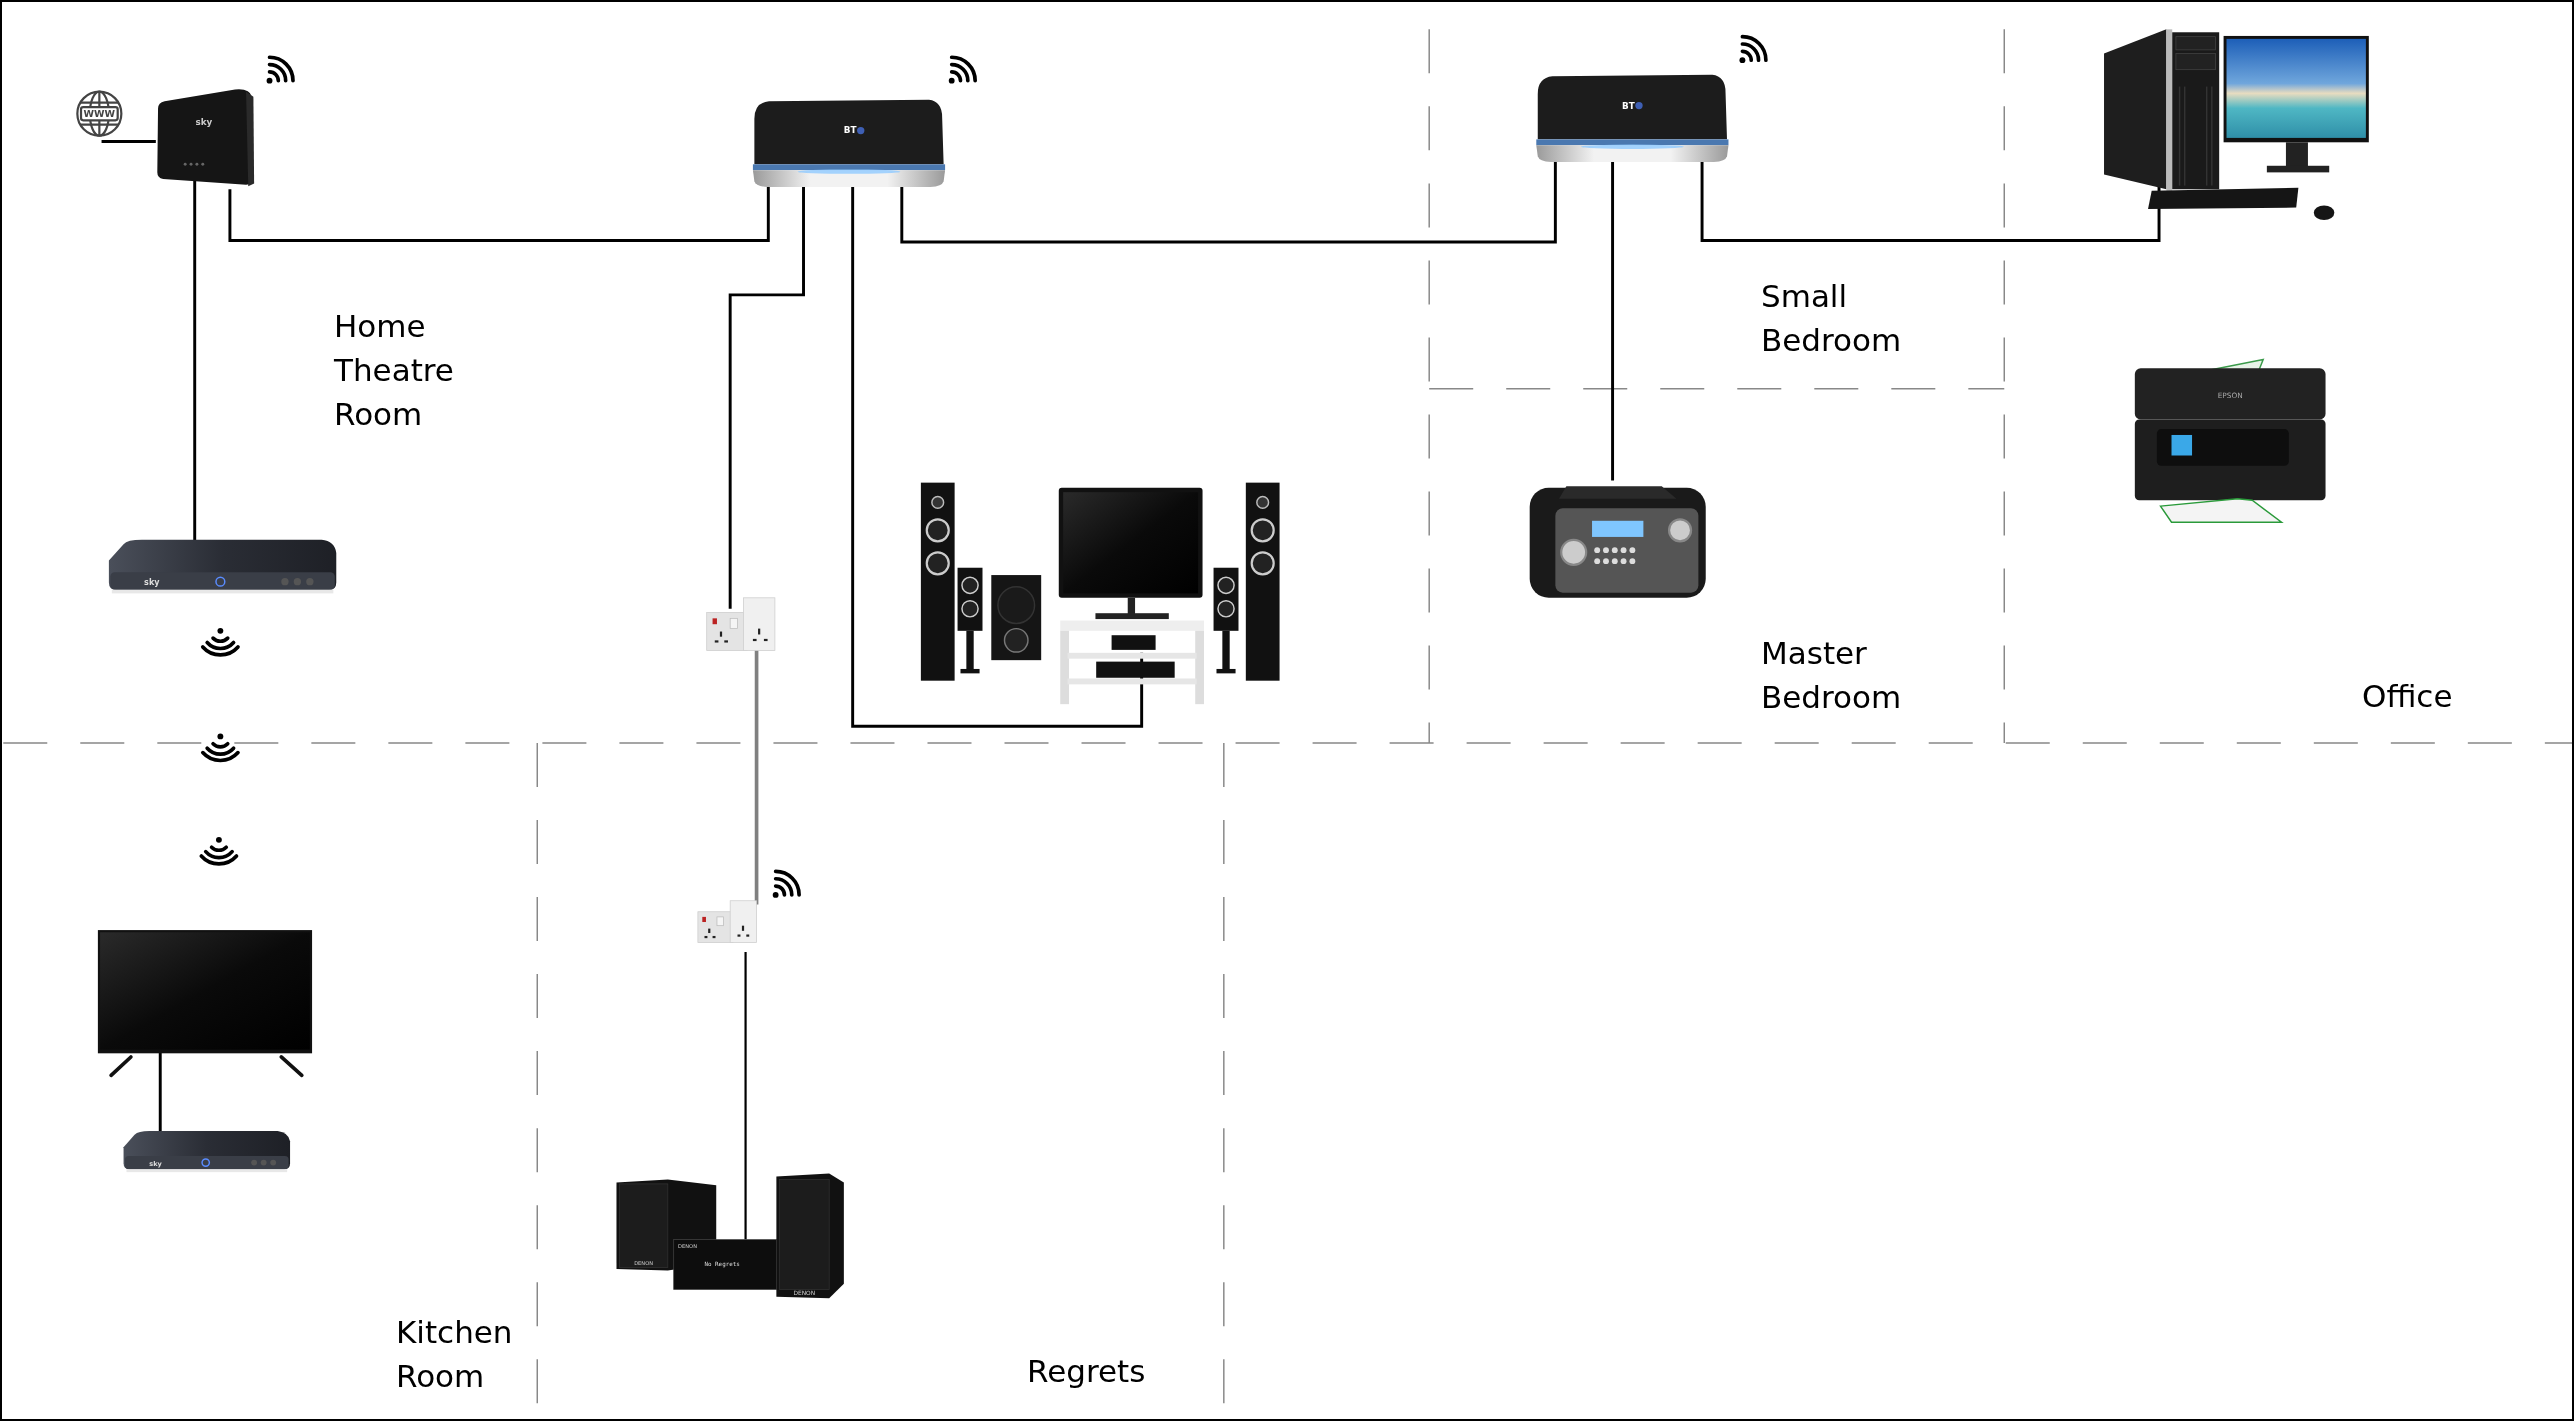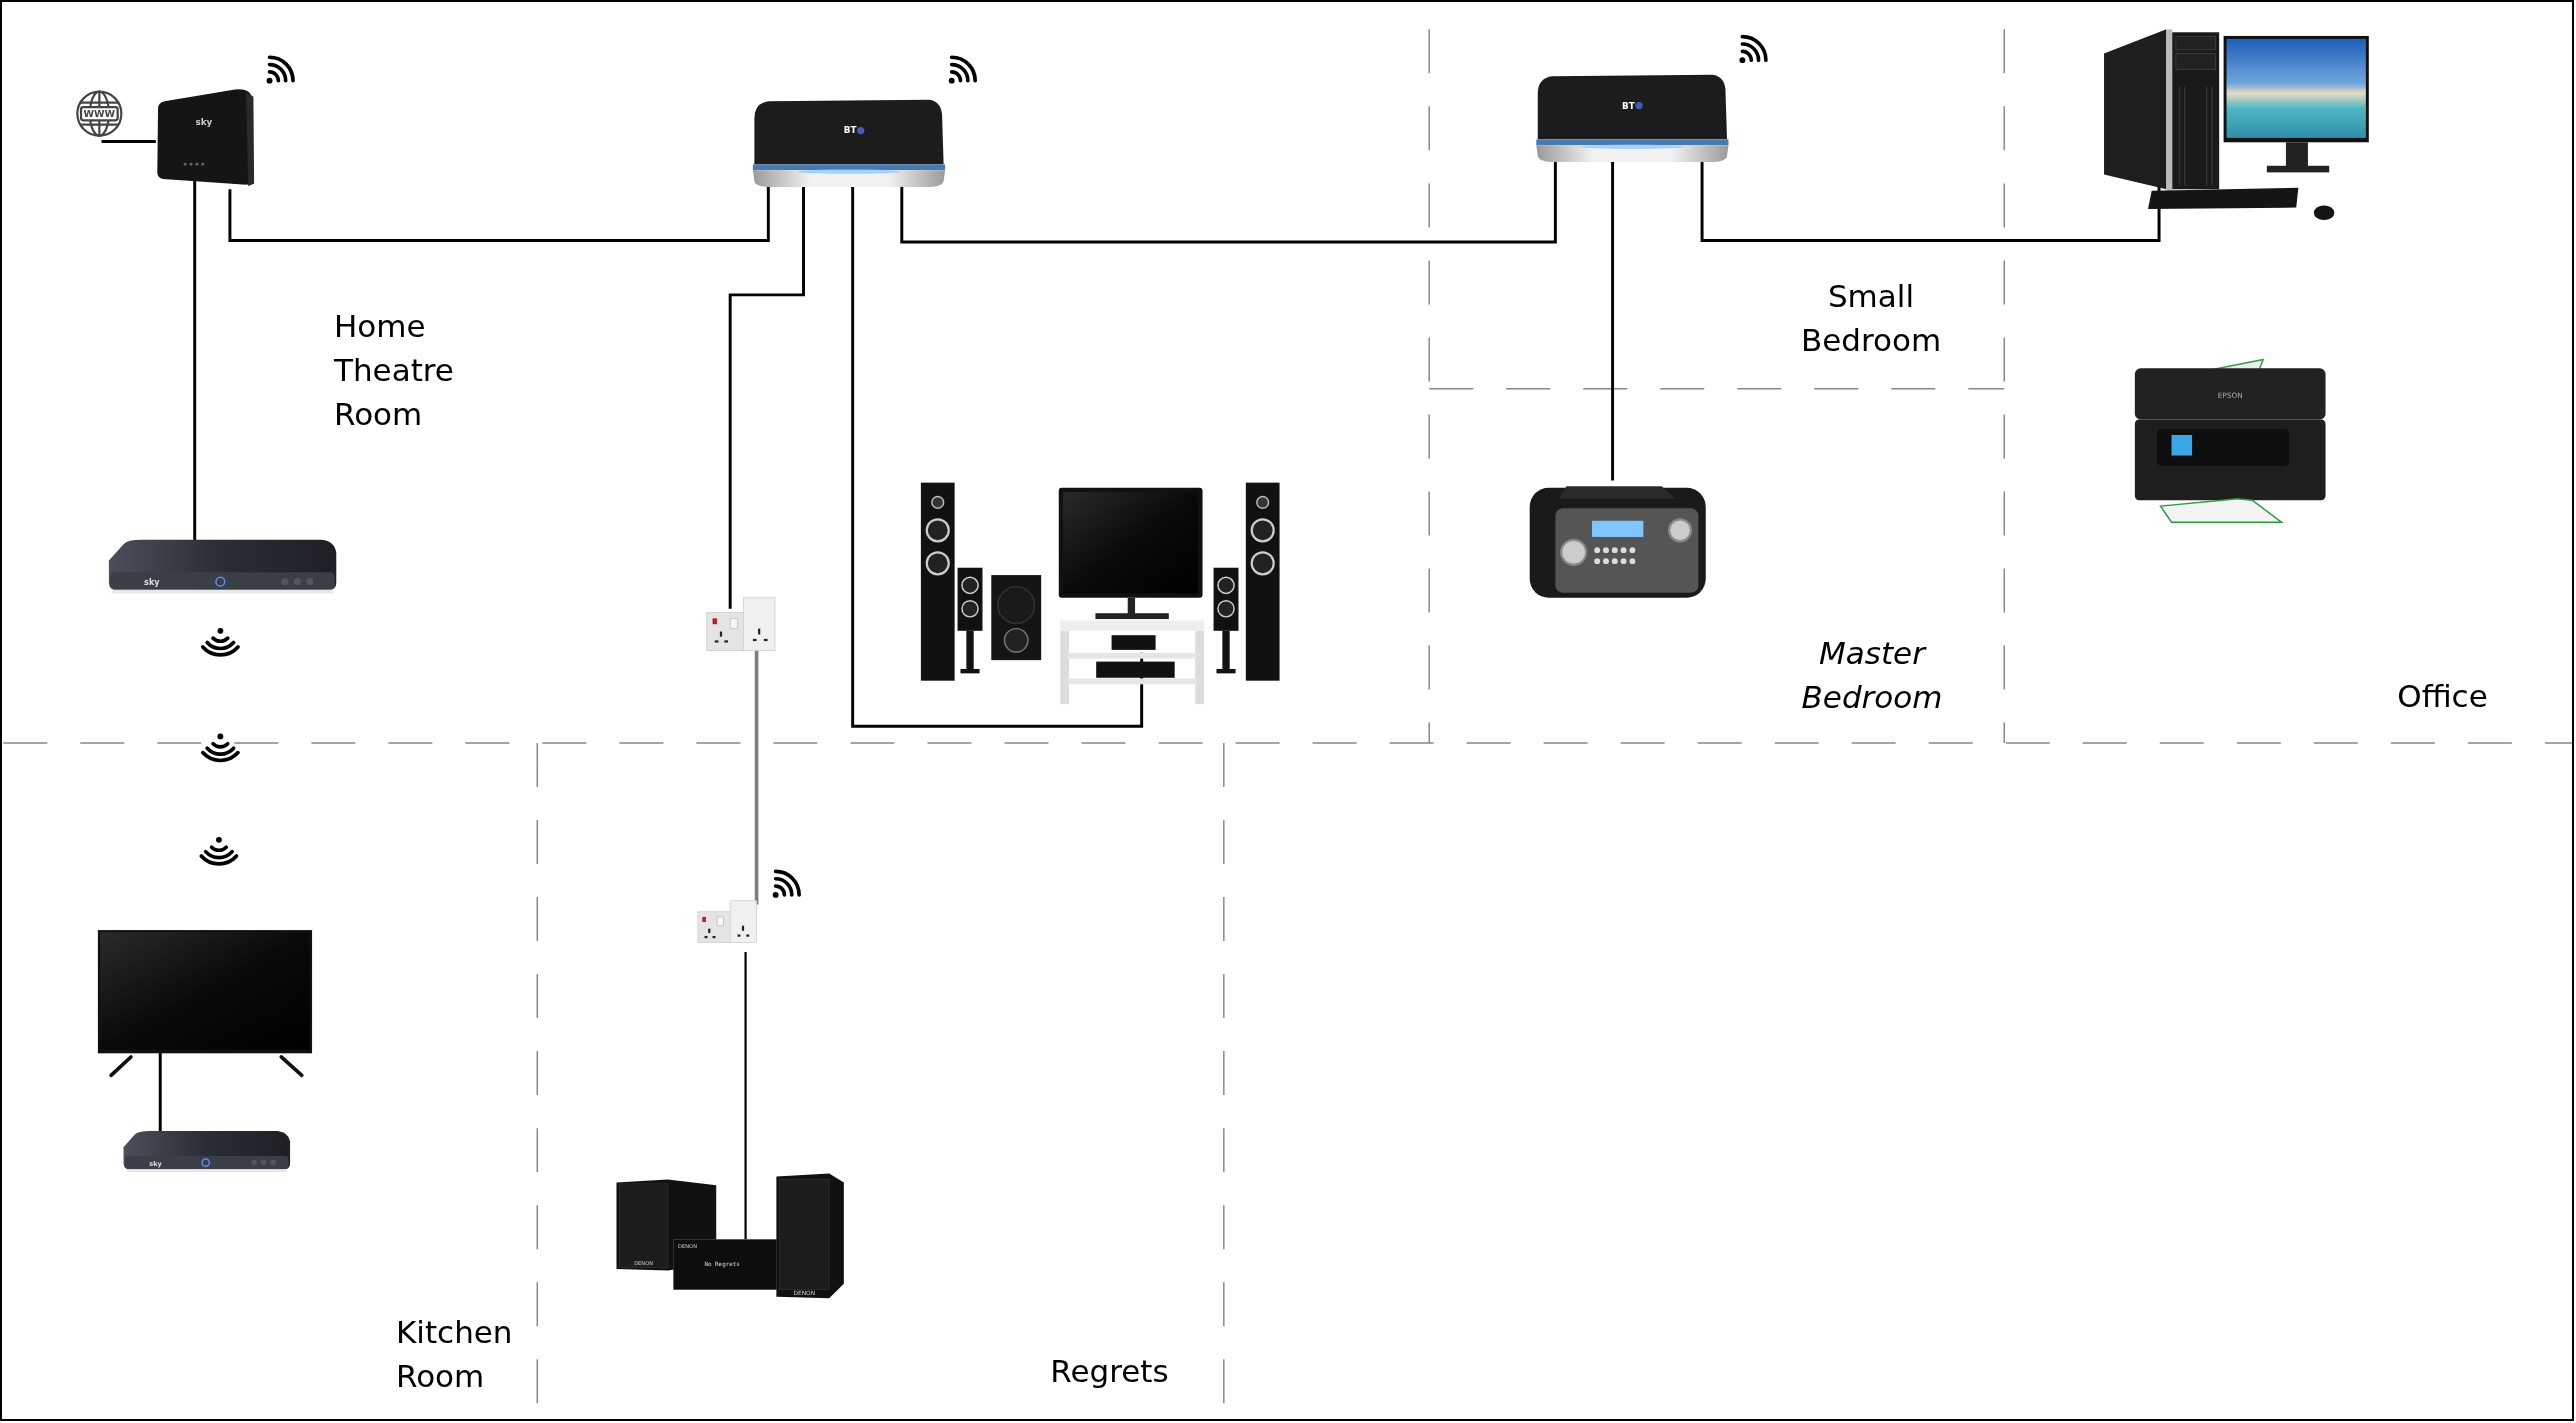--- a/index.html
+++ b/index.html
@@ -3,21 +3,21 @@
 <meta charset="utf-8">
 <style>
   html, body { margin: 0; padding: 0; background: #ffffff; }
   body { width: 2576px; height: 1423px; position: relative; overflow: hidden;
          font-family: "DejaVu Sans", "Liberation Sans", sans-serif; }
   #canvas { position: absolute; left: 0; top: 0; width: 2576px; height: 1220px; }
   .frame { position: absolute; left: 0; top: 0; width: 2570px; height: 1417px;
            border: 2.9px solid #000; pointer-events: none; }
   .label { position: absolute; font-size: 31px; line-height: 44px; color: #000;
            white-space: pre-line; }
-  .label.right { text-align: center; }
+  .label.right { text-align: left; }
 </style>
 </head>
 <body>
 
 <div id="canvas">
 <svg width="2576" height="1423" viewBox="0 0 3511 1940" xmlns="http://www.w3.org/2000/svg" style="position:absolute;left:0;top:0">
   <defs>
     <linearGradient id="btBase" x1="0" y1="0" x2="1" y2="0">
       <stop offset="0" stop-color="#9a9a9a"></stop>
           <stop offset="0.3" stop-color="#f2f2f2"></stop>
@@ -351,21 +351,21 @@
         <path d="M-18,16 A24,24 0 0 0 18,16"></path>
         <path d="M-24,22 A32,32 0 0 0 24,22"></path>
   </g>
 </svg>
 
 <div class="label" style="left:334px; top:304px; width:161px;">Home
 Theatre
 Room</div>
 <div class="label right" style="left:1761px; top:274px; width:220px;">Small
 Bedroom</div>
-<div class="label right" style="left:1761px; top:631px; width:222px;font-style:italic;">Master
+<div class="label right" style="left:1761px; top:631px; width:222px;">Master
 Bedroom</div>
 <div class="label right" style="left:2362px; top:674px; width:161px;">Office</div>
 <div class="label" style="left:396px; top:1310px; width:136px;">Kitchen
 Room</div>
 <div class="label right" style="left:1027px; top:1349px; width:165px;">Regrets</div>
 
 <div class="frame"></div>
 </div>
 
 

